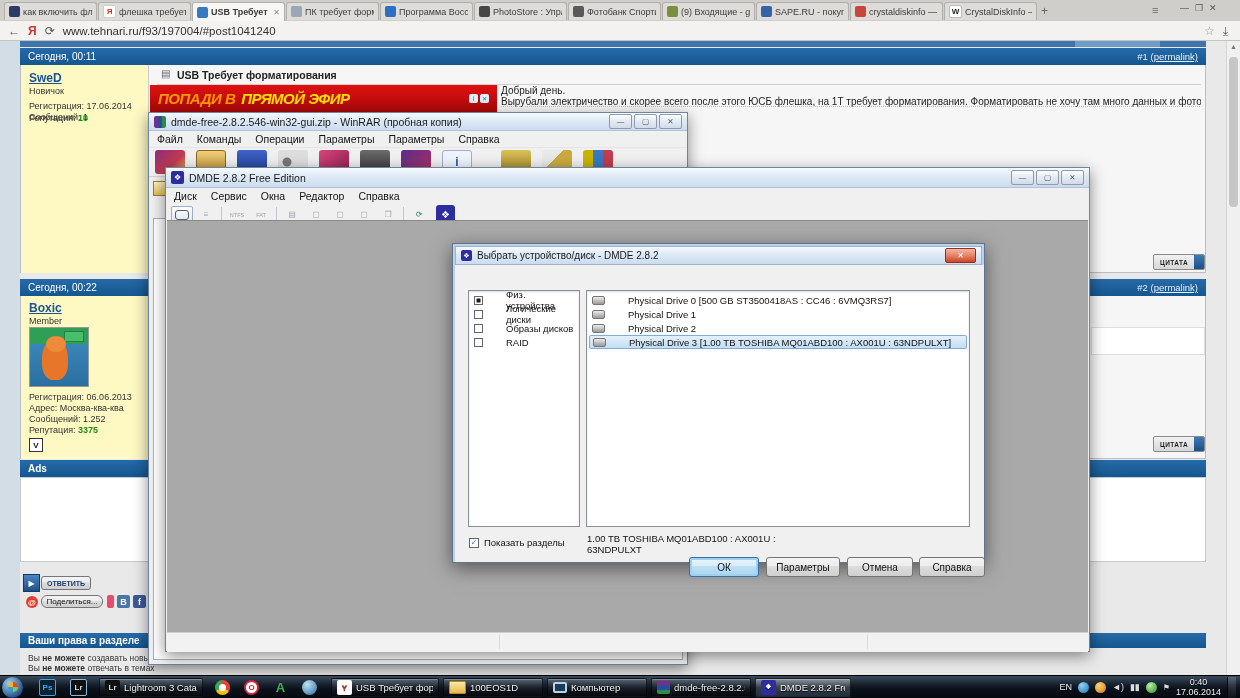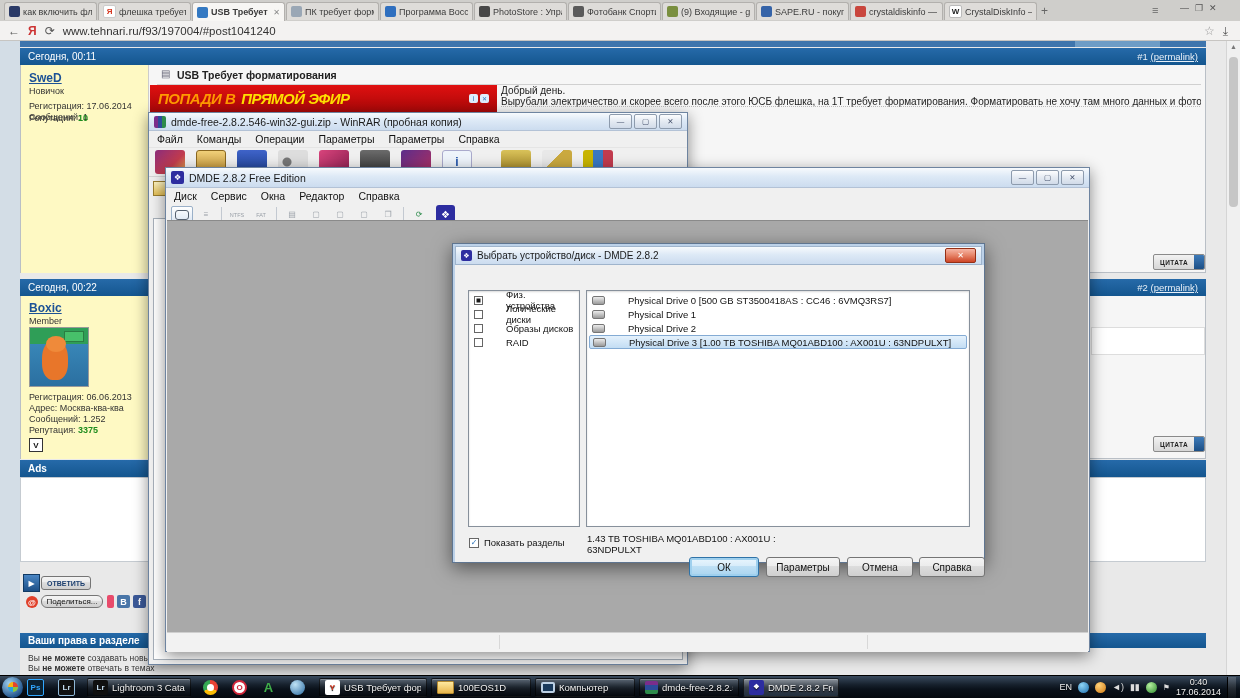--- a/index.html
+++ b/index.html
@@ -341,35 +341,35 @@
             <span class="dico"></span>
             <span class="ellip">Physical Drive 3 [1.00 TB TOSHIBA MQ01ABD100 : AX001U : 63NDPULXT]</span>
           </div>
       </div>
 
       <div class="a" style="left:14px;top:272px;display:flex;align-items:center;gap:5px">
         <span class="cb" style="color:#2a72b8;font-size:8px;display:flex;align-items:center;justify-content:center;width:10px;height:10px">✓</span>
         <span style="font-size:9.5px;color:#111">Показать разделы</span>
       </div>
       <div class="a" style="left:132px;top:268px;font-size:9.5px;color:#111;line-height:11px">
-        <div>1.43 TB TOSHIBA MQ01ABD100 : AX001U :</div>
+        <div>1.00 TB TOSHIBA MQ01ABD100 : AX001U :</div>
         <div>63NDPULXT</div>
       </div>
       <div class="a btn7 def" style="left:234px;top:292px;width:70px;height:20px">ОК</div>
       <div class="a btn7" style="left:311px;top:292px;width:74px;height:20px">Параметры</div>
       <div class="a btn7" style="left:392px;top:292px;width:66px;height:20px">Отмена</div>
       <div class="a btn7" style="left:464px;top:292px;width:66px;height:20px">Справка</div>
     </div>
   </div>
 
   <div id="taskbar" class="a" style="z-index:5">
     <div style="width:21px;height:21px;border-radius:50%;background:radial-gradient(circle at 35% 30%,#9fd0f0,#1d4e86 75%);display:flex;align-items:center;justify-content:center;flex:0 0 auto">
       <span style="width:10px;height:10px;border-radius:50%;background:conic-gradient(#e4442c 0 90deg,#8cc63f 90deg 180deg,#26a2e0 180deg 270deg,#f6b511 270deg 360deg)"></span>
     </div>
-    <span class="pico" style="background:#0c2231;color:#31a8ff;border:1px solid #31a8ff;">Ps</span>
+    <span class="pico" style="background:#0c2231;color:#31a8ff;border:1px solid #31a8ff;margin-left:12px">Ps</span>
     <span class="pico" style="background:#101010;color:#c7dff0;border:1px solid #8fb8d8;margin-left:10px">Lr</span>
     <div class="tkbtn" style="width:104px;margin-left:8px">
       <span class="pico" style="background:#101010;color:#c7dff0">Lr</span>
       <span class="ellip">Lightroom 3 Catal...</span>
     </div>
     <span class="pico" style="margin-left:8px;border-radius:50%;background:conic-gradient(#ea4335 0 120deg,#fbbc05 120deg 240deg,#34a853 240deg 360deg);position:relative">
         <span style="width:7px;height:7px;border-radius:50%;background:#fff;display:block"></span>
       </span>
     <span class="pico" style="margin-left:10px;border-radius:50%;background:#fff;color:#d1273b;border:2px solid #d1273b;box-sizing:border-box">O</span>
     <span class="pico" style="margin-left:10px;background:transparent;color:#3fae49;font-size:13px">A</span>

